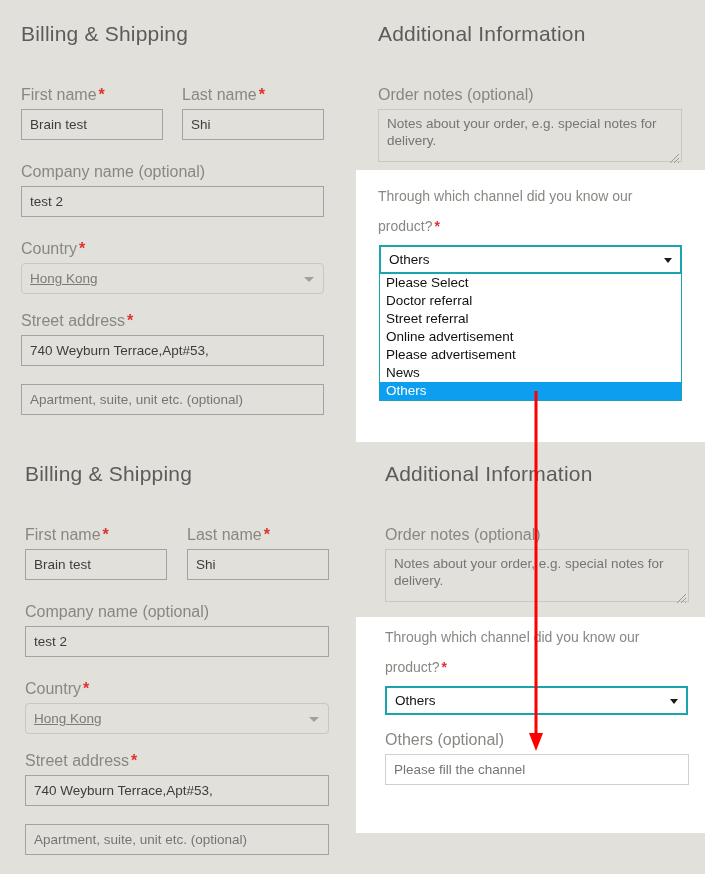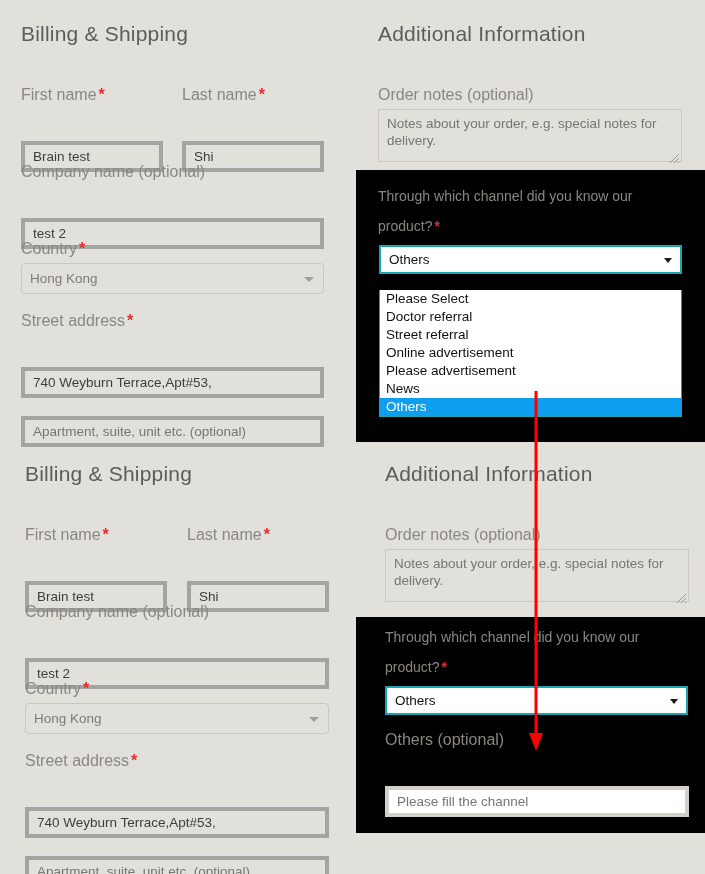--- a/index.html
+++ b/index.html
@@ -26,44 +26,44 @@
     font-size: 16px;
     color: #8a8782;
     margin-bottom: 6px;
     line-height: 17px;
   }
   .field-label .req { color: #e03131; font-weight: 700; padding-left: 2px; }
 
   .txt {
     width: 100%;
     height: 31px;
-    border: 4px solid #a3a3a3;
+    border: 1px solid #a3a3a3;
     background: #e1e0da;
     padding: 0 8px;
     font-size: 13.5px;
     color: #3d3d3d;
     font-family: "Liberation Sans", sans-serif;
     border-radius: 0;
     outline: none;
-    margin-top: 32px;
   }
   .txt.placeholder { color: #9a9791; }
 
   .sel-fake {
     width: 100%;
     height: 31px;
     border: 1px solid #c9c7c0;
     border-radius: 4px;
     background: #e1e0da;
     padding: 4px 8px;
     font-size: 13.5px;
     color: #7e7b76;
     display: flex;
     align-items: center;
     position: relative;
+    text-decoration: underline;
   }
   .sel-fake .caret {
     position: absolute; right: 9px; top: 50%;
     margin-top: -2px;
     width: 0; height: 0;
     border-left: 5px solid transparent;
     border-right: 5px solid transparent;
     border-top: 5px solid #a3a09a;
   }
 
@@ -84,21 +84,21 @@
   }
   .ta-wrap { position: relative; }
   .ta-grip {
     position: absolute; right: 2px; bottom: 2px;
     width: 11px; height: 11px; pointer-events: none;
   }
 
   
   .white-panel {
     position: absolute;
-    background: #000000;
+    background: #ffffff;
     left: 356px;
     width: 349px;
   }
 
   
   .sel-open {
     position: absolute;
     width: 303px;
     height: 29px;
     border: 2px solid #1aa3b0;
@@ -200,21 +200,21 @@
     <div style="position:absolute;left:22px;top:16px;width:300px;">
       <div class="field-label" style="font-size:14px;line-height:20px;color:#8a8782;margin:0;">Through which channel did you know our</div>
       <div class="field-label" style="font-size:14px;line-height:20px;color:#8a8782;margin:10px 0 0 0;"><span>product?</span><span class="req">*</span></div>
     </div>
 
     <div class="sel-open" style="left:23px;top:75px;">
       <span>Others</span>
       <span class="caret-dark"></span>
     </div>
 
-    <ul class="sel-list" id="channel-options" style="left:23px;top:120px;">
+    <ul class="sel-list" id="channel-options" style="left:23px;top:104px;">
         <li>Please Select</li>
         <li>Doctor referral</li>
         <li>Street referral</li>
         <li>Online advertisement</li>
         <li>Please advertisement</li>
         <li>News</li>
         <li class="selected">Others</li>
       </ul>
   </div>
 

